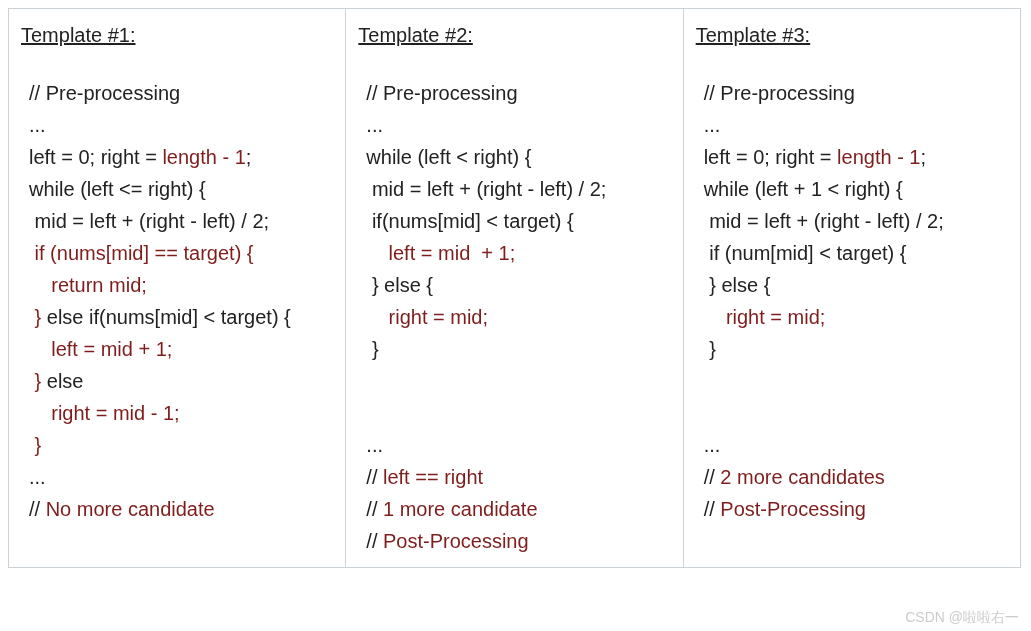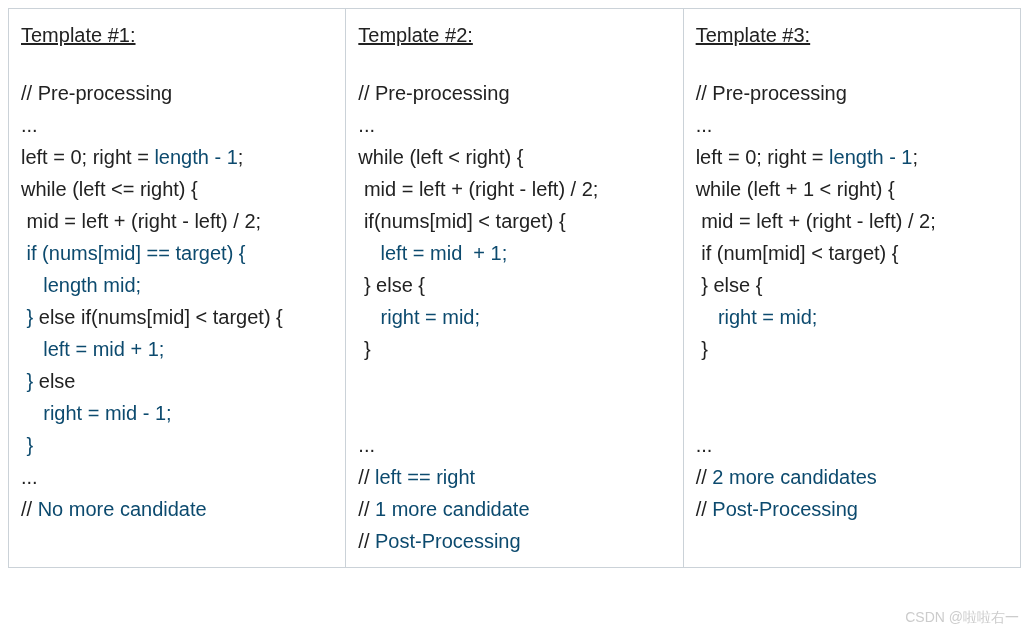--- a/index.html
+++ b/index.html
@@ -28,25 +28,26 @@
       border-right: none;
     }
     .title {
       text-decoration: underline;
       color: #222;
       margin-bottom: 12px;
     }
     .line {
       white-space: pre;
       color: #222;
+      margin-left: 8px;
     }
     .pre-gap {
       height: 14px;
     }
-    .r { color: #0c4a6e; }
+    .r { color: #7f1d1d; }
     .k { color: #222; }
     .watermark {
       position: fixed;
       right: 12px;
       bottom: 4px;
       font-size: 14px;
       color: #ccc;
       font-family: sans-serif;
     }
   </style>
@@ -56,21 +57,21 @@
 <div class="table-wrap">
   <div class="col">
       <div class="title">Template #1:</div>
       <div class="pre-gap"></div>
       <div class="line"><span class="k">// Pre-processing</span></div>
       <div class="line"><span class="k">...</span></div>
       <div class="line"><span class="k">left = 0; right = </span><span class="r">length - 1</span><span class="k">;</span></div>
       <div class="line"><span class="k">while (left &lt;= right) {</span></div>
       <div class="line"><span class="k"> mid = left + (right - left) / 2;</span></div>
       <div class="line"><span class="r"> if (nums[mid] == target) {</span></div>
-      <div class="line"><span class="r">    length mid;</span></div>
+      <div class="line"><span class="r">    return mid;</span></div>
       <div class="line"><span class="r"> }</span><span class="k"> else if(nums[mid] &lt; target) {</span></div>
       <div class="line"><span class="r">    left = mid + 1;</span></div>
       <div class="line"><span class="r"> }</span><span class="k"> else</span></div>
       <div class="line"><span class="r">    right = mid - 1;</span></div>
       <div class="line"><span class="r"> }</span></div>
       <div class="line"><span class="k">...</span></div>
       <div class="line"><span class="k">// </span><span class="r">No more candidate</span></div>
     </div>
   <div class="col">
       <div class="title">Template #2:</div>

